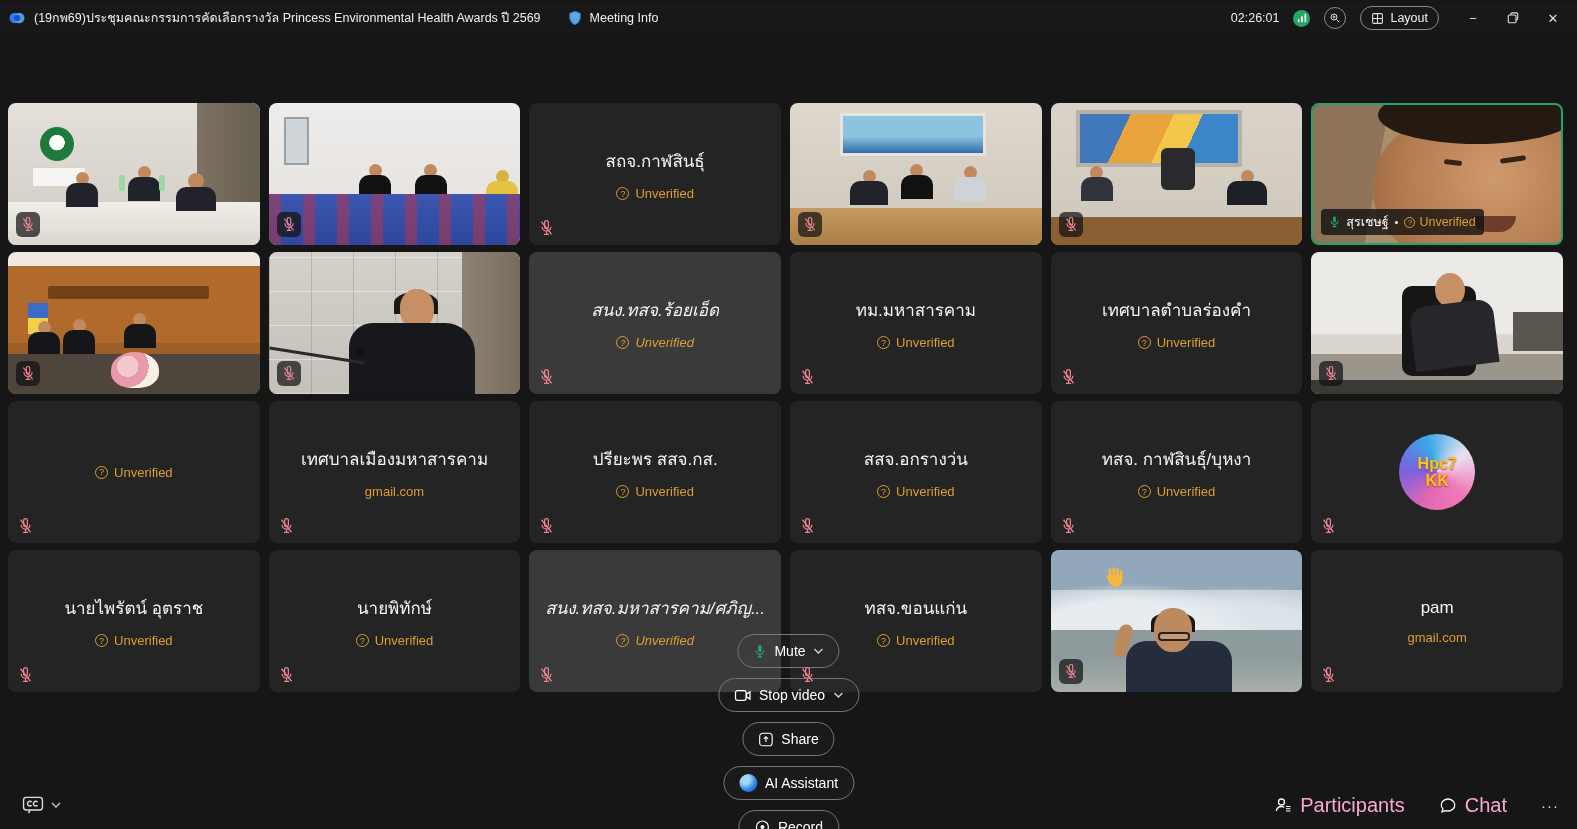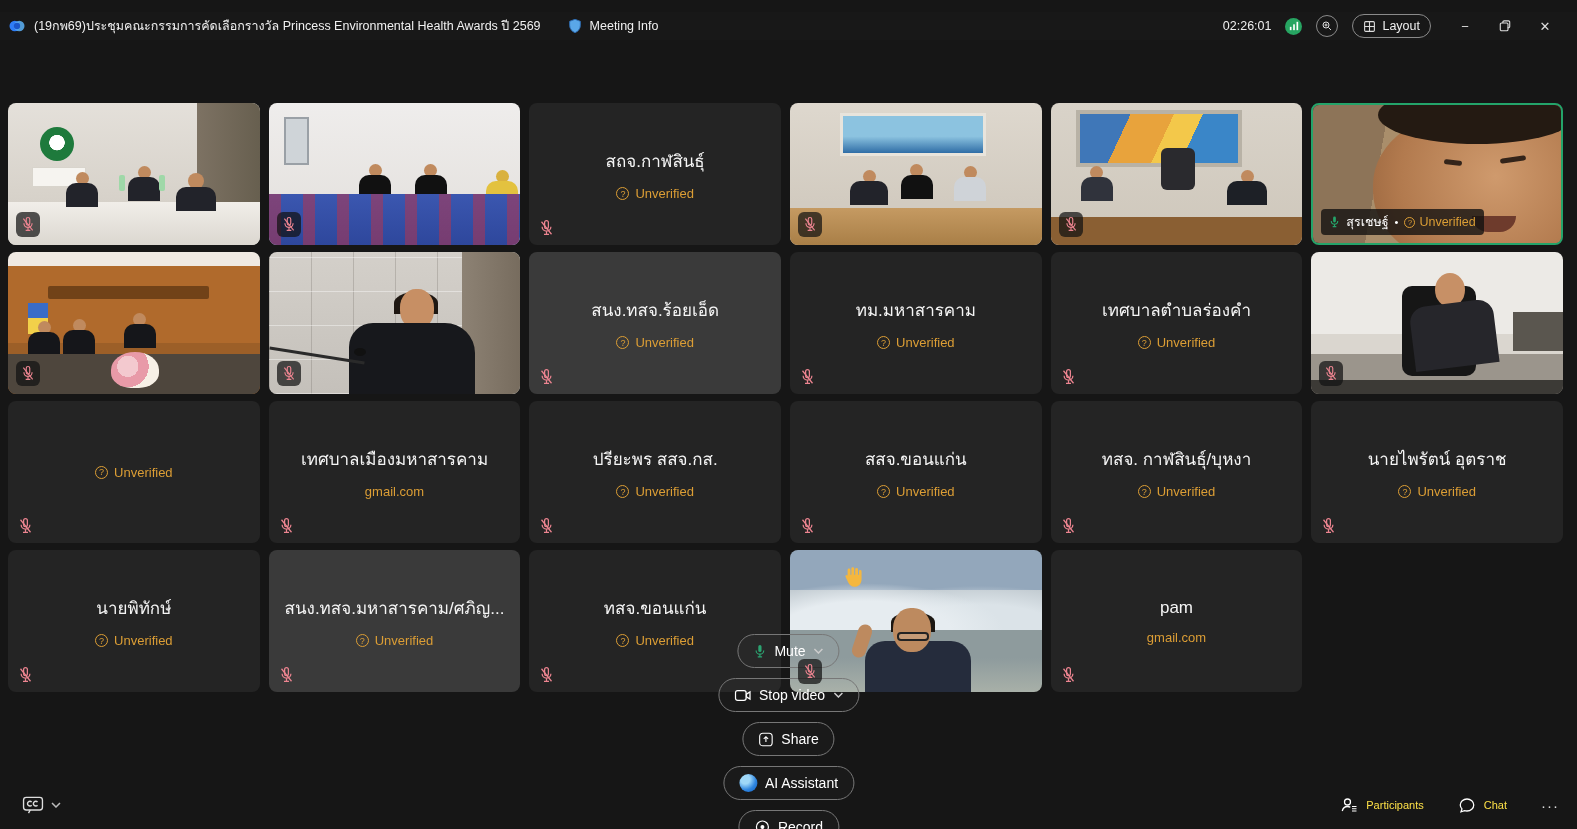--- a/index.html
+++ b/index.html
@@ -1,39 +1,39 @@
 <!DOCTYPE html>
 <html><head>
 <meta charset="utf-8">
 <style>
   * { margin:0; padding:0; box-sizing:border-box; }
   html,body { width:1577px; height:829px; background:#161616; overflow:hidden;
               font-family:"Liberation Sans","DejaVu Sans",sans-serif; color:#eee; }
 
   
-  .topbar{position:absolute;top:12px;left:0;width:100%;height:28px;display:flex;align-items:center;background:#181818;}
+  .topbar{position:absolute;top:4px;left:0;width:100%;height:28px;display:flex;align-items:center;background:#181818;}
   .tb-left{display:flex;align-items:center;gap:8px;padding-left:8px;}
   .app-logo{width:18px;height:18px;flex:0 0 auto;}
   .tb-title{font-size:12.5px;color:#f0f0f0;white-space:nowrap;}
   .tb-meet{display:flex;align-items:center;gap:7px;margin-left:18px;cursor:default;}
   .tb-meet span{font-size:12.5px;color:#f0f0f0;}
-  .tb-right{margin-left:auto;display:flex;align-items:center;gap:14px;padding-right:12px;}
+  .tb-right{margin-left:auto;display:flex;align-items:center;gap:14px;padding-right:4px;}
   .clock{font-size:12.5px;color:#eee;}
   .signal{width:17px;height:17px;border-radius:50%;background:#27a562;display:flex;align-items:center;justify-content:center;}
   .iconbtn{display:flex;align-items:center;justify-content:center;cursor:pointer;}
   .zoombtn{width:22px;height:22px;border:1px solid #8a8a8a;border-radius:50%;}
   .layoutbtn{display:flex;align-items:center;gap:6px;border:1px solid #8a8a8a;border-radius:12px;height:24px;padding:0 10px;font-size:12.5px;color:#f0f0f0;}
   .winctl{display:flex;align-items:center;gap:0;}
   .winbtn{width:40px;height:28px;display:flex;align-items:center;justify-content:center;font-size:13px;color:#ddd;}
 
   
   .grid{position:absolute;top:103px;left:8px;right:14px;display:grid;
         grid-template-columns:repeat(6,1fr);grid-template-rows:repeat(4,142px);gap:7px 9px;}
   .tile{position:relative;background:#242424;border-radius:8px;overflow:hidden;}
-  .tile.hl{background:#3a3a3a;}
+  .tile.hl{background:#3a3a3a;font-style:italic;}
   .tile.active{border:2px solid #24a46a;}
   .tile-center{position:absolute;inset:0;display:flex;flex-direction:column;align-items:center;justify-content:center;gap:12px;padding:0 10px;}
   .pname{font-size:17px;color:#f5f5f5;text-align:center;white-space:nowrap;overflow:hidden;max-width:100%;}
   .pstatus{display:flex;align-items:center;gap:6px;font-size:13px;color:#dc9e35;}
   .qmark{display:inline-flex;align-items:center;justify-content:center;width:13px;height:13px;border:1px solid #dc9e35;border-radius:50%;font-size:9px;color:#dc9e35;}
   .mic-badge{position:absolute;left:10px;bottom:8px;z-index:5;display:flex;}
   .mic-badge.on-video{left:8px;bottom:8px;background:rgba(18,18,18,.72);border-radius:6px;padding:4px 5px;}
   .name-tag{position:absolute;left:8px;bottom:8px;z-index:6;display:flex;align-items:center;gap:6px;
             background:rgba(16,16,16,.78);border-radius:4px;padding:3px 8px;font-size:12.5px;}
   .name-tag .nm{color:#fff;}
@@ -125,21 +125,21 @@
   .tb-cc{position:absolute;left:22px;display:flex;align-items:center;gap:7px;cursor:pointer;}
   .center-cluster{position:absolute;left:50%;transform:translateX(-50%);display:flex;align-items:center;gap:10px;flex-direction:column;}
   .pill{display:flex;align-items:center;gap:8px;border:1px solid #777;border-radius:999px;height:34px;padding:0 15px;
         font-size:14px;color:#fff;cursor:pointer;white-space:nowrap;background:rgba(255,255,255,0.02);}
   .pill .sep{width:1px;height:18px;background:#777;margin:0 2px;}
   .circle-btn{width:34px;height:34px;border-radius:50%;border:1px solid #777;display:flex;align-items:center;justify-content:center;
         color:#fff;font-size:15px;cursor:pointer;letter-spacing:1px;}
   .leave-btn{width:40px;height:34px;border-radius:17px;background:#e03d3d;border:none;display:flex;align-items:center;justify-content:center;
         color:#fff;font-size:15px;cursor:pointer;}
   .right-cluster{position:absolute;right:18px;display:flex;align-items:center;gap:34px;}
-  .rc-item{display:flex;align-items:center;gap:8px;font-size:11px;color:#fde047;cursor:pointer;}
+  .rc-item{display:flex;align-items:center;gap:8px;font-size:20px;color:#f9a8d4;cursor:pointer;}
   .rc-more{color:#ddd;font-size:15px;letter-spacing:1px;cursor:pointer;}
   svg{display:block;}
 </style>
 </head>
 <body>
 
 <div class="topbar">
   <div class="tb-left">
     <svg class="app-logo" viewBox="0 0 24 24">
       <circle cx="9" cy="12" r="7" fill="#2f7df6"></circle>
@@ -496,21 +496,21 @@
       <svg width="15" height="18" viewBox="0 0 24 28" fill="none" stroke="#ec8490" stroke-width="2">
           <rect x="9" y="2" width="6" height="13" rx="3"></rect>
           <path d="M5 12a7 7 0 0 0 14 0M12 19v5M8 24h8"></path>
           <line x1="4" y1="4" x2="20" y2="24"></line>
         </svg>
     </div>
   </div>
 
   <div class="tile">
     <div class="tile-center">
-      <div class="pname">สสจ.ขอนแก่น</div>
+      <div class="pname">สสจ.อกรางว่น</div>
       <div class="pstatus">
         <span class="qmark">?</span>
         <span>Unverified</span>
       </div>
     </div>
     <div class="mic-badge">
       <svg width="15" height="18" viewBox="0 0 24 28" fill="none" stroke="#ec8490" stroke-width="2">
           <rect x="9" y="2" width="6" height="13" rx="3"></rect>
           <path d="M5 12a7 7 0 0 0 14 0M12 19v5M8 24h8"></path>
           <line x1="4" y1="4" x2="20" y2="24"></line>
@@ -528,20 +528,35 @@
     </div>
     <div class="mic-badge">
       <svg width="15" height="18" viewBox="0 0 24 28" fill="none" stroke="#ec8490" stroke-width="2">
           <rect x="9" y="2" width="6" height="13" rx="3"></rect>
           <path d="M5 12a7 7 0 0 0 14 0M12 19v5M8 24h8"></path>
           <line x1="4" y1="4" x2="20" y2="24"></line>
         </svg>
     </div>
   </div>
 
+  <div class="tile">
+    <div class="tile-center">
+      <div class="avatar-circle">
+        <span class="l1">Hpc7</span>
+        <span class="l2">KK</span>
+      </div>
+    </div>
+    <div class="mic-badge">
+      <svg width="15" height="18" viewBox="0 0 24 28" fill="none" stroke="#ec8490" stroke-width="2">
+          <rect x="9" y="2" width="6" height="13" rx="3"></rect>
+          <path d="M5 12a7 7 0 0 0 14 0M12 19v5M8 24h8"></path>
+          <line x1="4" y1="4" x2="20" y2="24"></line>
+        </svg>
+    </div>
+  </div>
 
   <div class="tile">
     <div class="tile-center">
       <div class="pname">นายไพรัตน์ อุตราช</div>
       <div class="pstatus">
         <span class="qmark">?</span>
         <span>Unverified</span>
       </div>
     </div>
     <div class="mic-badge">

